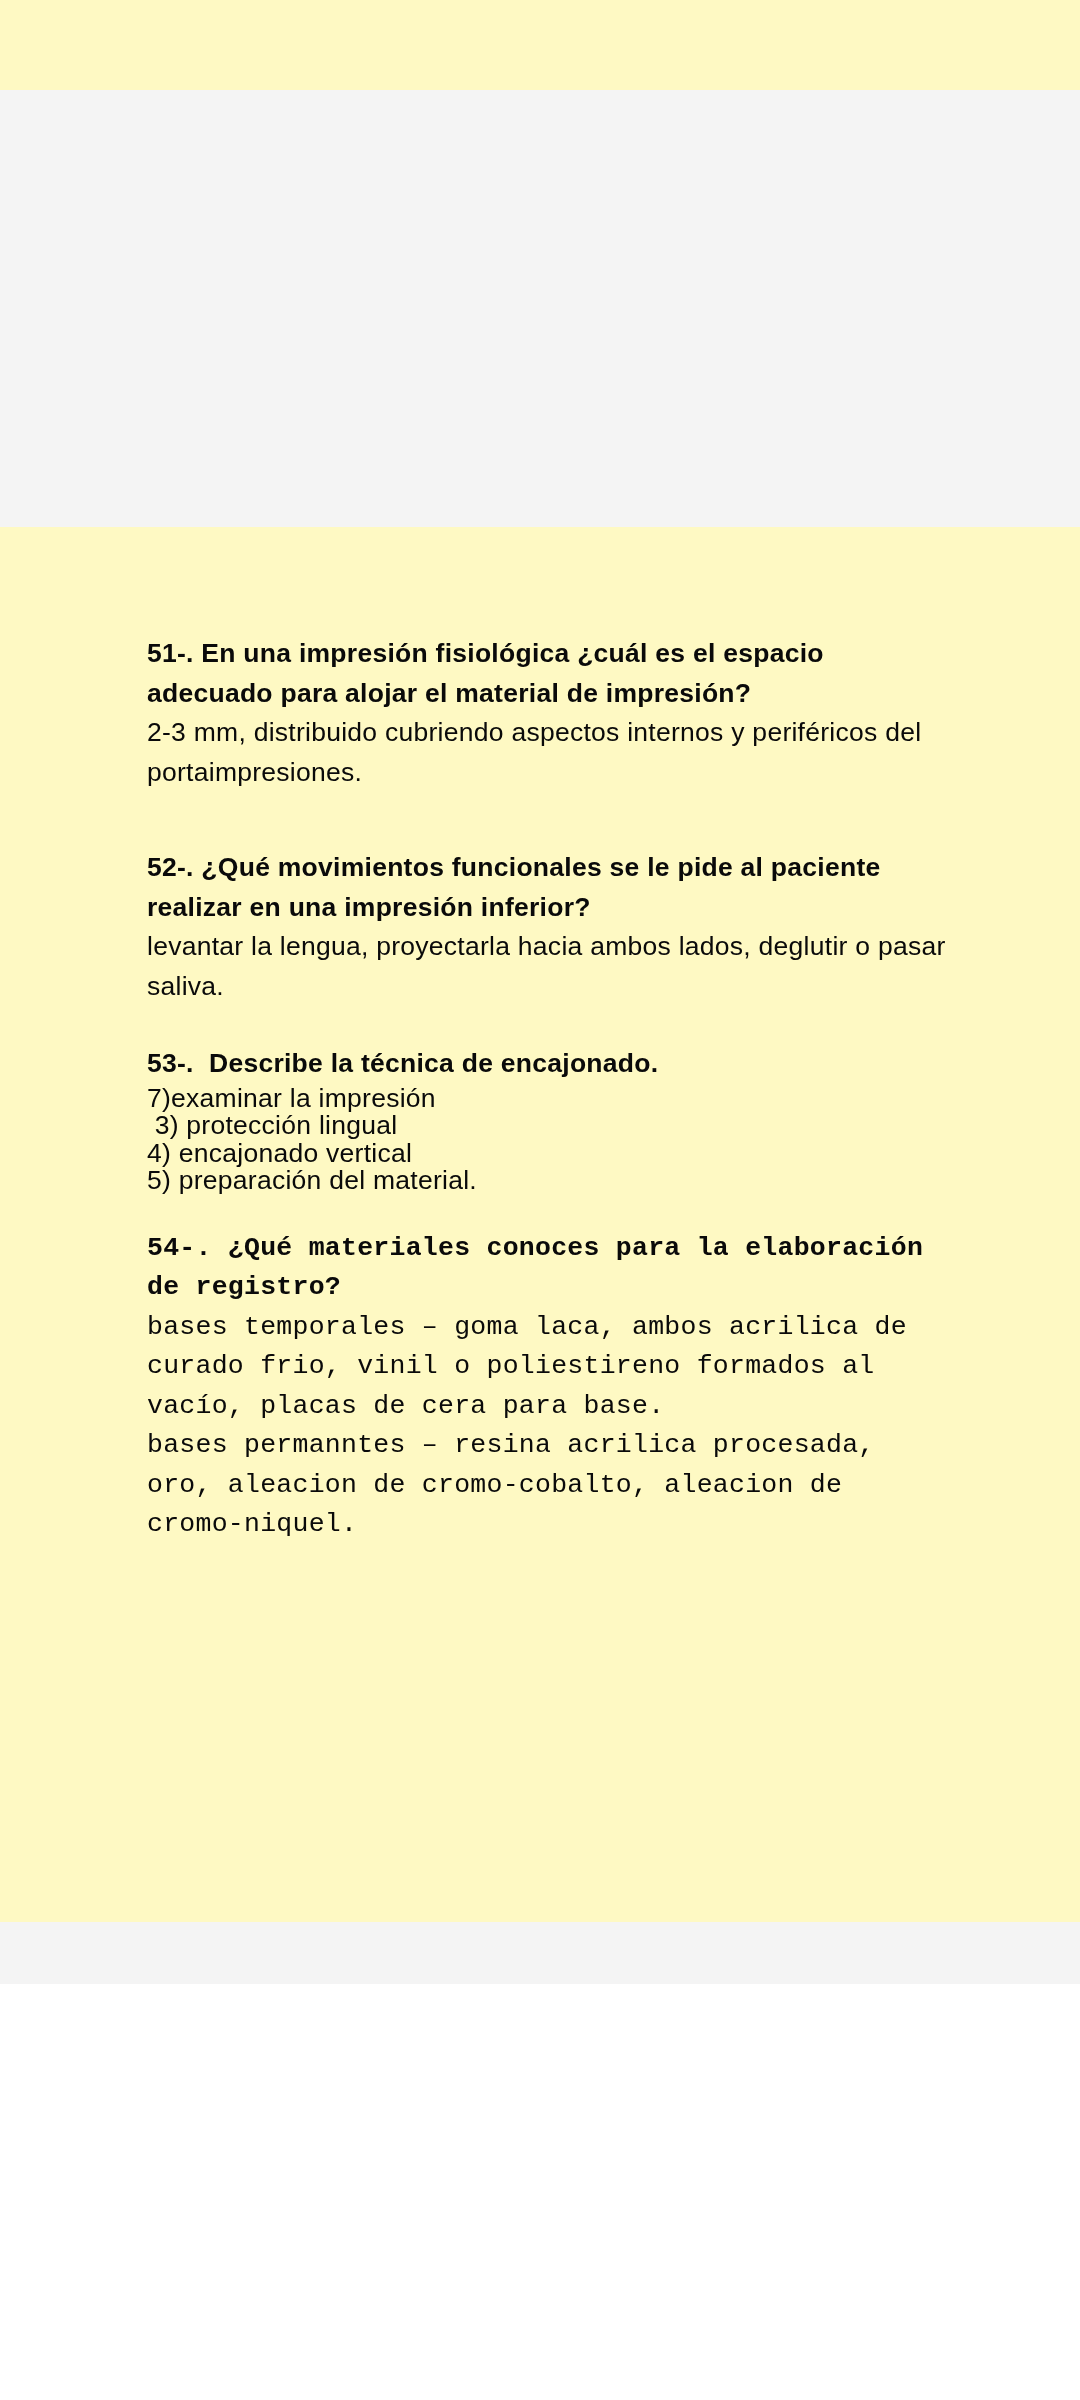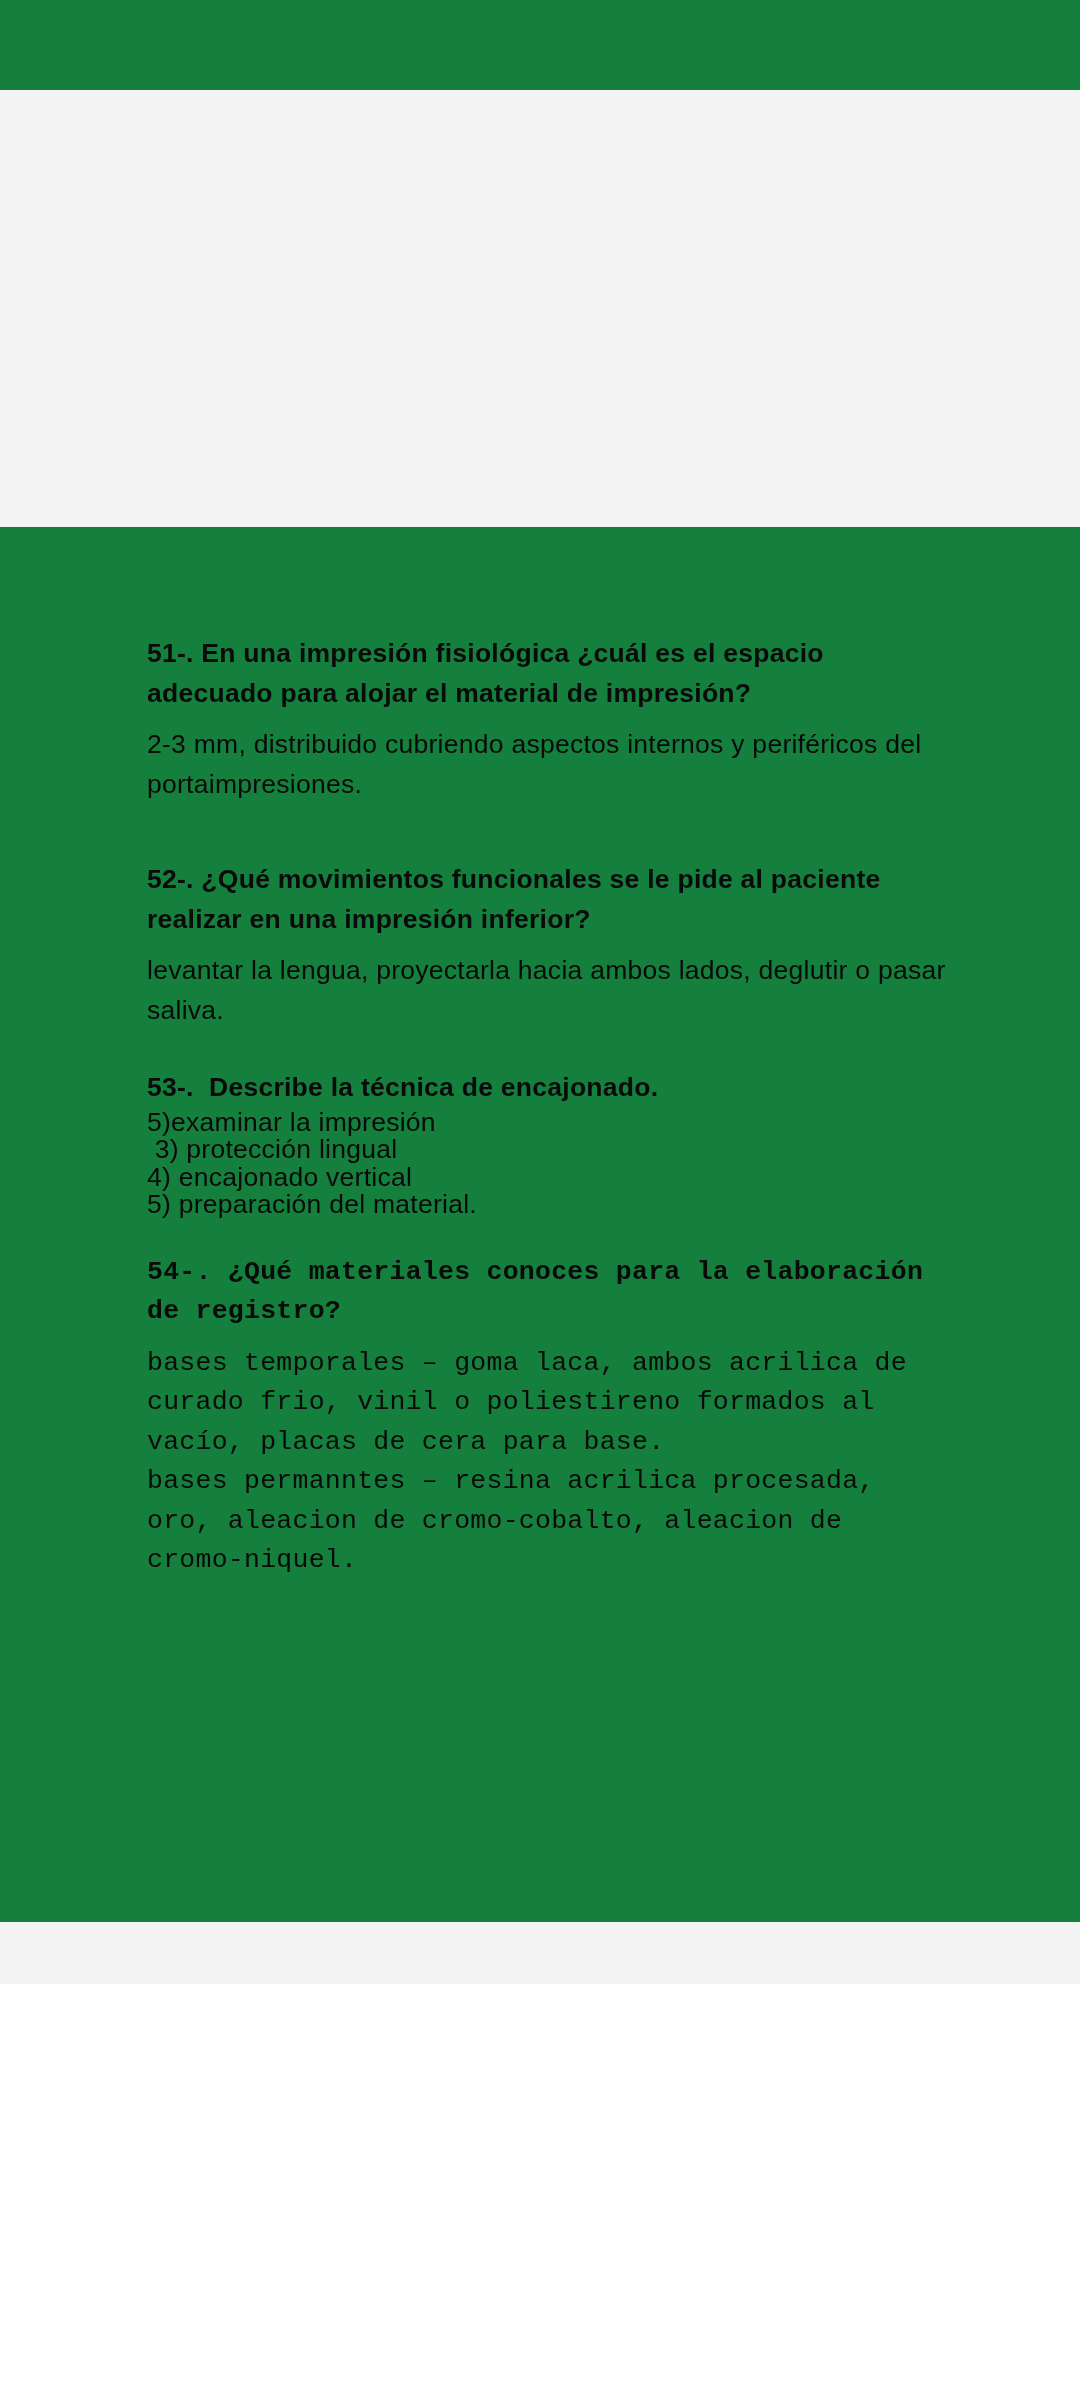--- a/index.html
+++ b/index.html
@@ -4,21 +4,21 @@
 <style>
   html, body {
     margin: 0;
     padding: 0;
     background: #ffffff;
   }
   .page {
     position: relative;
     width: 1080px;
     height: 1984px;
-    background: #15803d;
+    background: #fef9c3;
     overflow: hidden;
     font-family: "Liberation Sans Narrow", "Liberation Sans", "DejaVu Sans", sans-serif;
   }
   .band {
     position: absolute;
     left: 0;
     width: 1080px;
     background: #f4f4f4;
   }
   .band-top    { top: 90px;   height: 437px; }
@@ -53,21 +53,21 @@
   }
   .a-line {
     font-weight: 400;
     line-height: 39.5px;
   }
   .li-line {
     font-weight: 400;
     line-height: 27.5px;
   }
 
-  .answer-body { margin-top: 12px; }
+  .answer-body { margin-top: 0; }
   .list-body   { margin-top: 1px; }
 
   
   .gap-lg { margin-bottom: 56px; }
   .gap-md { margin-bottom: 38px; }
   .gap-sm { }
 </style>
 </head>
 <body>
 
@@ -88,21 +88,21 @@
     <div class="qa-block gap-md">
       <p class="q-line">52-. ¿Qué movimientos funcionales se le pide al paciente realizar en una impresión inferior?</p>
       <div class="answer-body">
         <p class="a-line">levantar la lengua, proyectarla hacia ambos lados, deglutir o pasar saliva.</p>
       </div>
     </div>
 
     <div class="qa-block gap-sm">
       <p class="q-line">53-.  Describe la técnica de encajonado.</p>
       <div class="list-body">
-        <p class="li-line">5)examinar la impresión</p>
+        <p class="li-line">7)examinar la impresión</p>
         <p class="li-line"> 3) protección lingual</p>
         <p class="li-line">4) encajonado vertical</p>
         <p class="li-line">5) preparación del material.</p>
       </div>
     </div>
 
     <div class="qa-block">
       <p class="q-line">54-. ¿Qué materiales conoces para la elaboración de registro?</p>
       <div class="answer-body">
         <p class="a-line">bases temporales – goma laca, ambos acrilica de curado frio, vinil o poliestireno formados al vacío, placas de cera para base.</p>

